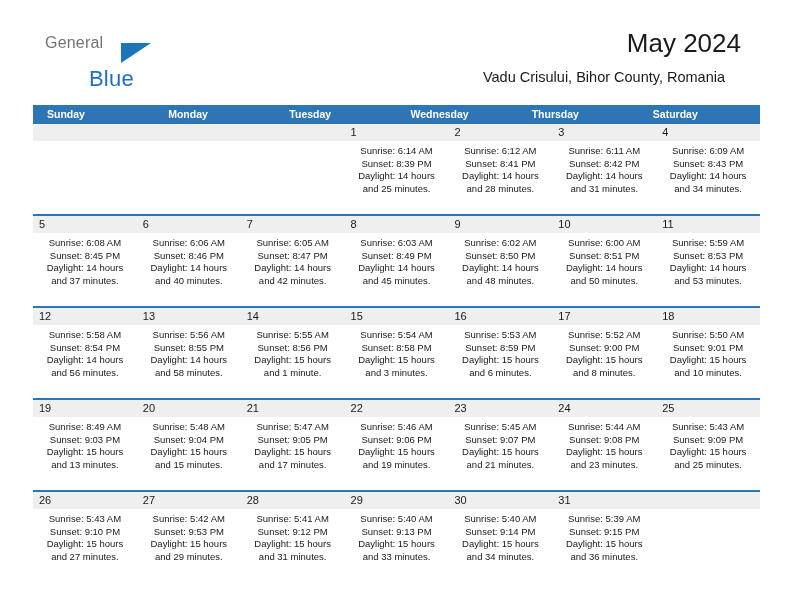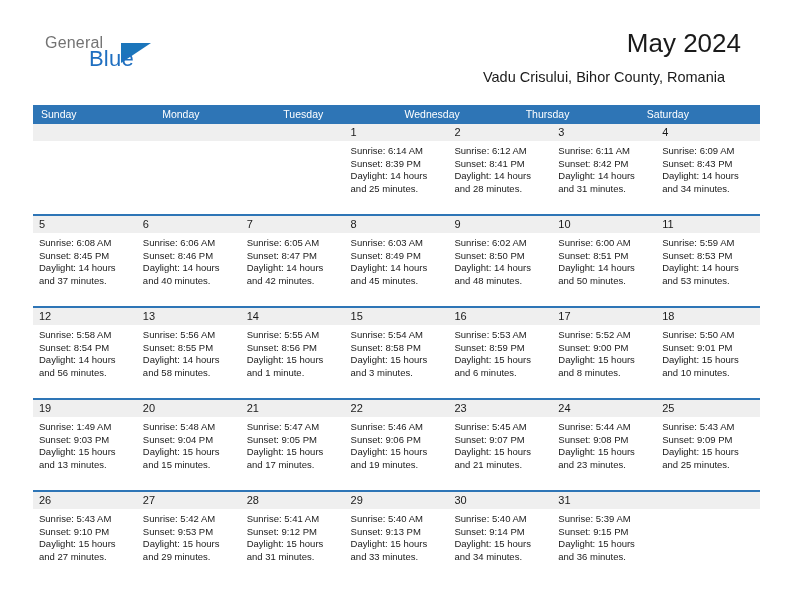--- a/index.html
+++ b/index.html
@@ -43,21 +43,21 @@
     left: 12px;
     top: 0;
     font-size: 16px;
     letter-spacing: 0.2px;
     color: #737373;
     font-family: "Liberation Sans", sans-serif;
   }
   .logo-blue {
     position: absolute;
     left: 56px;
-    top: 12px;
+    top: 32px;
     font-size: 22px;
     letter-spacing: 0.2px;
     color: #1f6fc0;
     font-family: "Liberation Sans", sans-serif;
   }
   .logo-triangle {
     position: absolute;
     left: 88px;
     top: 9px;
     width: 0;
@@ -98,23 +98,24 @@
   .weekday-row {
     display: flex;
     background: #2e75b6;
     height: 19px;
   }
   .weekday-cell {
     flex: 1 1 0;
     color: #ffffff;
     font-size: 10.5px;
     line-height: 19px;
-    padding-left: 8px;
+    padding-left: 14px;
     box-sizing: border-box;
     white-space: nowrap;
+    font-weight: bold;
   }
 
   .week-row {
     display: flex;
     height: 90px;
     border-top: 2px solid #2e75b6;
   }
   .week-row.first {
     border-top: none;
   }
@@ -135,20 +136,21 @@
     font-size: 11px;
     line-height: 17px;
     color: #1a1a1a;
   }
 
   .day-body {
     padding: 4px 6px 0 6px;
     font-size: 9.5px;
     line-height: 12.6px;
     color: #1a1a1a;
+    text-align: center;
   }
   .day-body div {
     white-space: nowrap;
   }
 </style>
 </head>
 <body>
 
 <div class="page">
 
@@ -373,21 +375,21 @@
           <div>Daylight: 15 hours</div>
           <div>and 10 minutes.</div>
         </div>
       </div>
     </div>
 
     <div class="week-row">
       <div class="day-cell">
         <div class="day-number-band">19</div>
         <div class="day-body">
-          <div>Sunrise: 1:49 AM</div>
+          <div>Sunrise: 8:49 AM</div>
           <div>Sunset: 9:03 PM</div>
           <div>Daylight: 15 hours</div>
           <div>and 13 minutes.</div>
         </div>
       </div>
       <div class="day-cell">
         <div class="day-number-band">20</div>
         <div class="day-body">
           <div>Sunrise: 5:48 AM</div>
           <div>Sunset: 9:04 PM</div>

